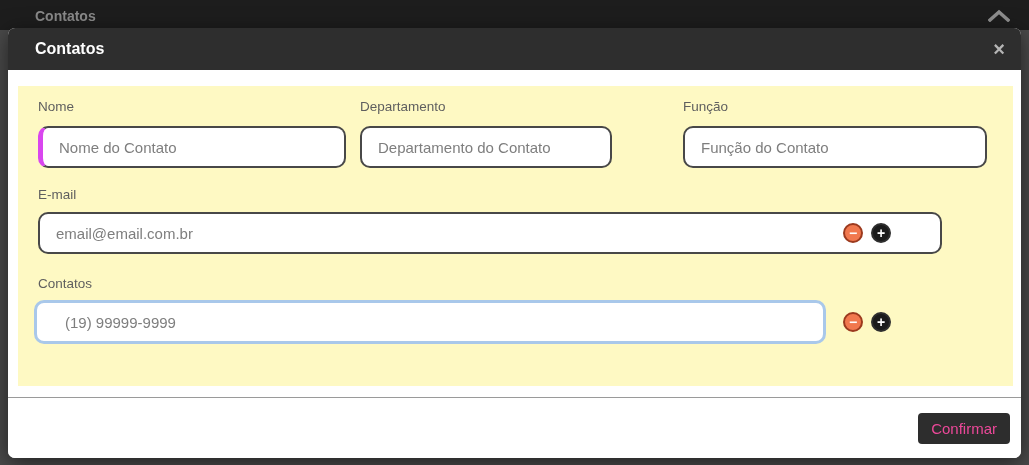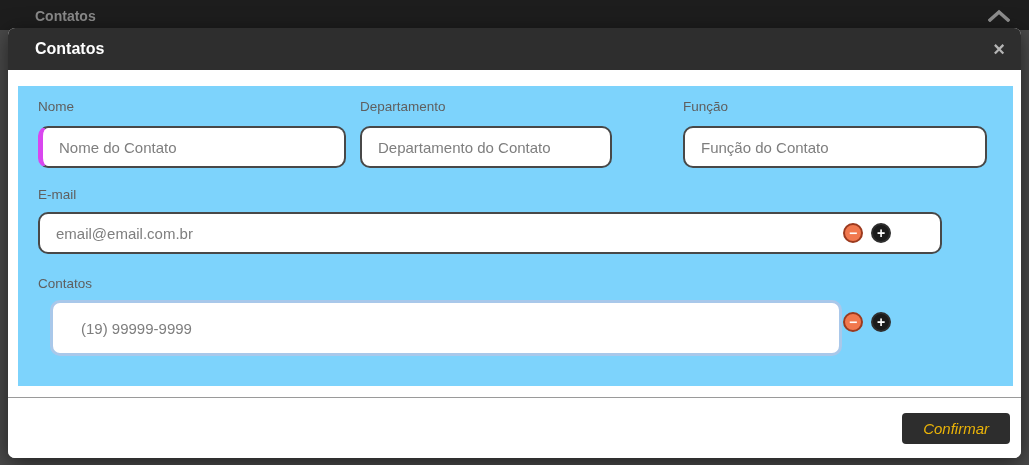--- a/index.html
+++ b/index.html
@@ -45,21 +45,21 @@
   .modal-title { color: #ffffff; font-weight: bold; font-size: 16px; }
   .modal-close {
     margin-left: auto;
     color: #b5b5b5; font-size: 20px; font-weight: bold;
     line-height: 1; cursor: pointer; user-select: none;
   }
 
   .panel {
     position: absolute; left: 10px; top: 58px;
     width: 995px; height: 300px;
-    background: #7dd3fc;
+    background: #fef9c3;
   }
 
   .field-label {
     position: absolute;
     font-size: 13.5px; color: #5f5f5f;
   }
   .text-input {
     position: absolute;
     height: 42px;
     background: #ffffff;
@@ -76,21 +76,21 @@
   .input-depto  { left: 342px; top: 40px; width: 252px; }
   .input-funcao { left: 665px; top: 40px; width: 304px; }
   .label-nome   { left: 20px;  top: 13px; }
   .label-depto  { left: 342px; top: 13px; }
   .label-funcao { left: 665px; top: 13px; }
 
   .label-email  { left: 20px; top: 101px; }
   .input-email  { left: 20px; top: 126px; width: 904px; }
 
   .label-fone   { left: 20px; top: 190px; }
-  .input-fone   { left: 32px; top: 214px; width: 792px; height: 56px;
+  .input-fone   { left: 16px; top: 214px; width: 792px; height: 44px;
                   border: 3px solid #a9c8ea; padding-left: 28px; }
 
   .circle-btn {
     position: absolute;
     width: 20px; height: 20px;
     border-radius: 50%;
     display: flex; align-items: center; justify-content: center;
     color: #ffffff; font-size: 14px; font-weight: bold; line-height: 1;
     cursor: pointer; user-select: none;
   }
@@ -106,28 +106,27 @@
     height: 61px;
     border-top: 1px solid #9a9a9a;
     background: #ffffff;
     border-radius: 0 0 7px 7px;
     display: flex; align-items: center; justify-content: flex-end;
     gap: 10px;
     padding: 0 11px;
   }
   .footer-btn {
     height: 31px;
-    padding: 0 21px;
+    padding: 0 13px;
     background: #2d2d2d;
-    color: #eab308;
+    color: #ec4899;
     font-family: "Liberation Sans", sans-serif;
     font-size: 15px;
     border: none; border-radius: 4px;
     cursor: pointer;
-    font-style: italic;
   }
 </style>
 </head>
 <body>
 
 <div class="topbar">
   <span class="topbar-title">Contatos</span>
   <svg class="topbar-chevron" viewBox="0 0 22 13">
     <polyline points="2,11 11,3 20,11" fill="none" stroke="#8f8f8f" stroke-width="3.5" stroke-linecap="square"></polyline>
   </svg>

